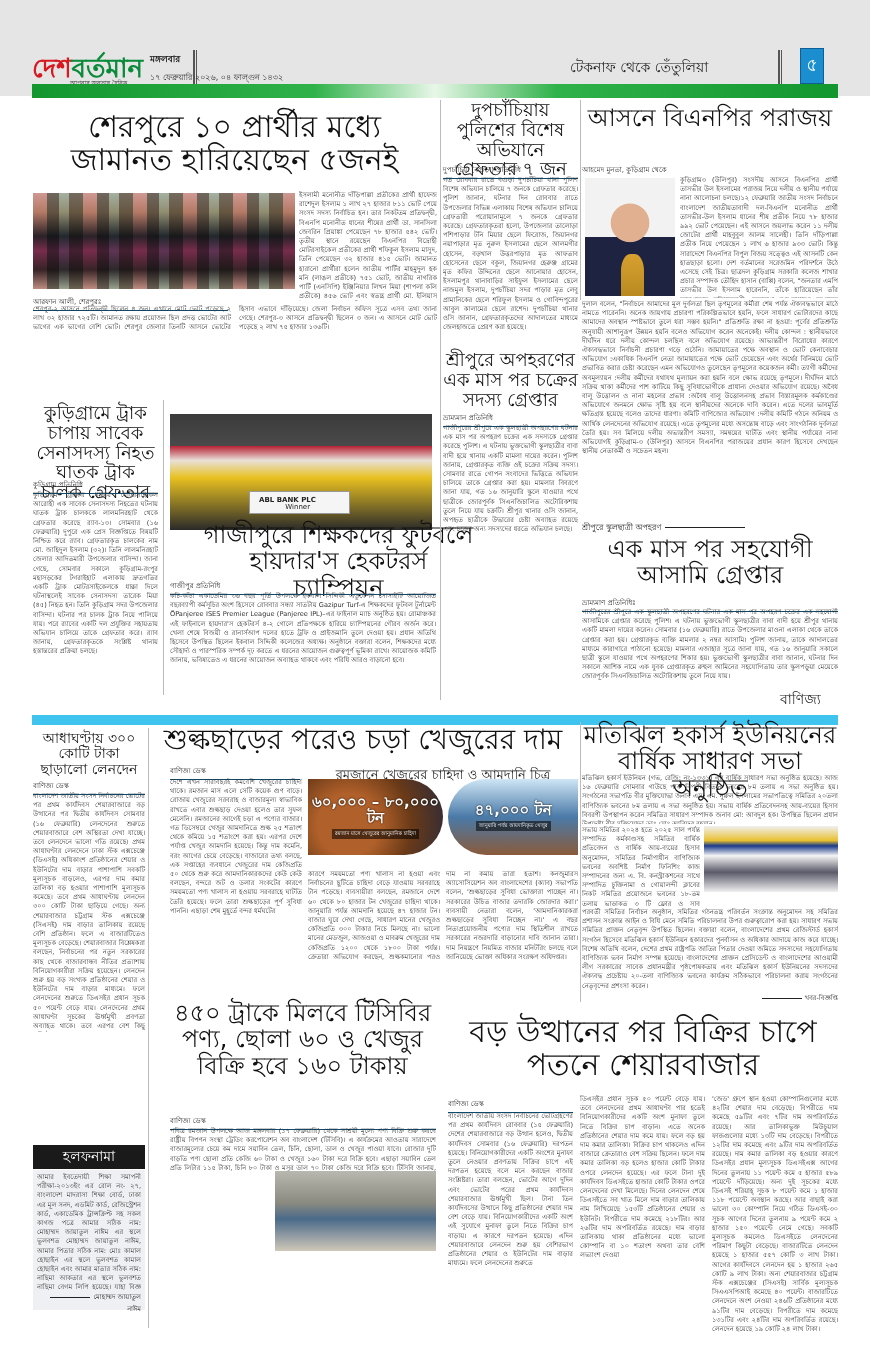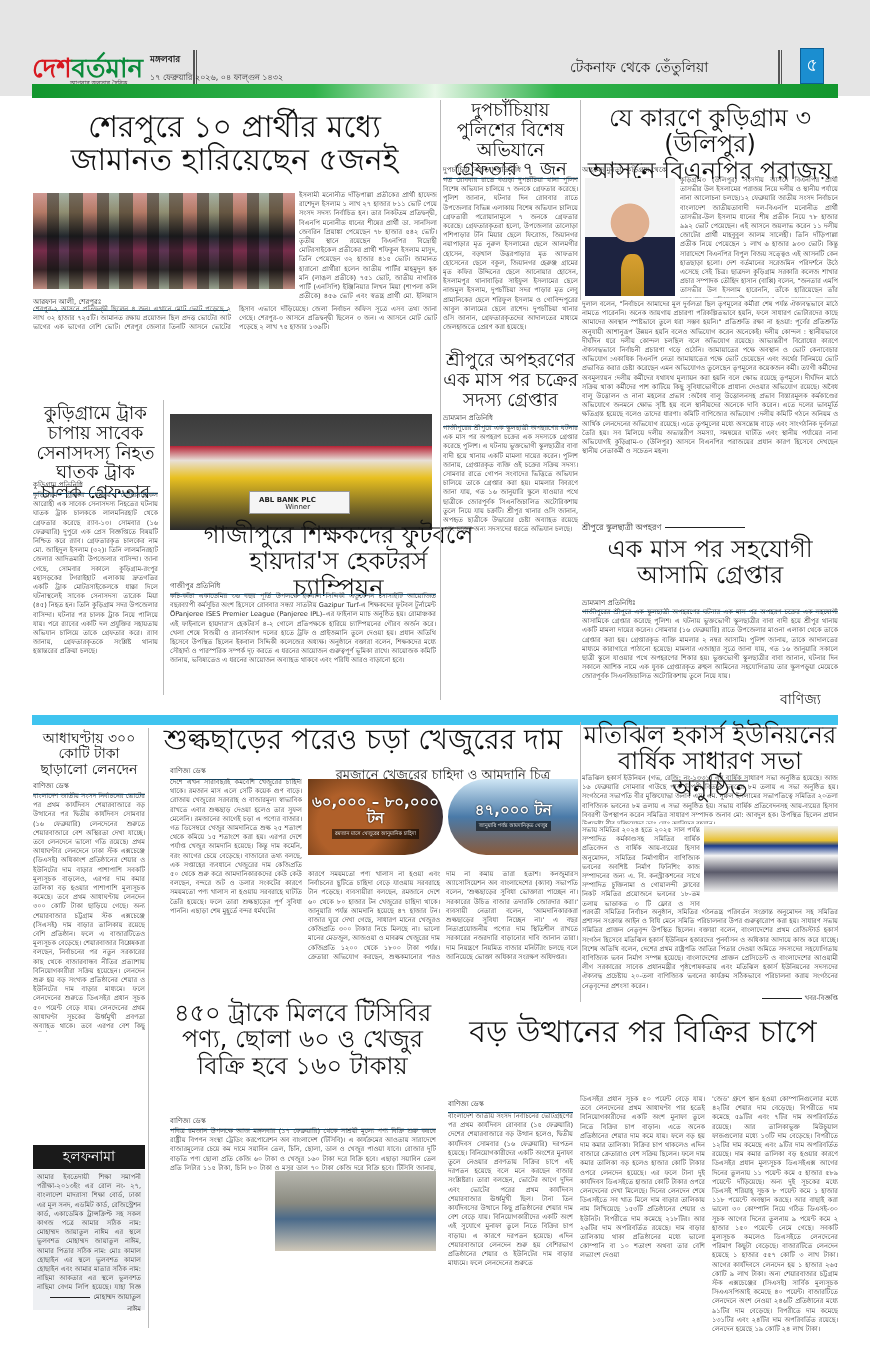--- a/index.html
+++ b/index.html
@@ -94,21 +94,20 @@
 <div class="abs photo ph-voters" style="left:33px;top:193px;width:262px;height:96px;"></div>
 <div class="abs body-text" style="left:299px;top:191px;width:138px;height:110px;">ইসলামী মনোনীত দাঁড়িপাল্লা প্রতীকের প্রার্থী হাফেজ রাশেদুল ইসলাম ১ লাখ ২৭ হাজার ৮১১ ভোট পেয়ে সংসদ সদস্য নির্বাচিত হন। তার নিকটতম প্রতিদ্বন্দ্বী, বিএনপি মনোনীত ধানের শীষের প্রার্থী ডা. সানসিলা জেবরিন প্রিয়াঙ্কা পেয়েছেন ৭৮ হাজার ৫৪২ ভোট। তৃতীয় স্থানে রয়েছেন বিএনপির বিদ্রোহী মোটরসাইকেল প্রতীকের প্রার্থী শফিকুল ইসলাম মাসুদ, তিনি পেয়েছেন ৩২ হাজার ৪১৫ ভোট। জামানত হারানো প্রার্থীরা হলেন জাতীয় পার্টির মাহমুদুল হক মনি (লাঙল প্রতীকে) ৭৫১ ভোট, জাতীয় নাগরিক পার্টি (এনসিপি) ইঞ্জিনিয়ার লিখন মিয়া (শাপলা কলি প্রতীকে) ৪৫৬ ভোট এবং স্বতন্ত্র প্রার্থী মো. ইলিয়াস উদ্দিন (কাপপিরিচ প্রতীকে) ২০৫ ভোট।</div>
 <div class="abs byline" style="left:33px;top:296px;width:195px;">আরফান আলী, শেরপুরঃ</div>
 <div class="abs body-text" style="left:33px;top:305px;width:404px;height:80px;column-count:2;column-gap:8px;">শেরপুর-২ আসনে প্রতিদ্বন্দ্বী ছিলেন ৪ জন। এখানে মোট ভোট পড়েছে ২ লাখ ৩২ হাজার ৭২৫টি। জামানত রক্ষায় প্রয়োজন ছিল প্রদত্ত ভোটের আট ভাগের এক ভাগের বেশি ভোট। শেরপুর জেলার তিনটি আসনে ভোটের হিসাব এভাবে দাঁড়িয়েছে। জেলা নির্বাচন অফিস সূত্রে এসব তথ্য জানা গেছে। শেরপুর-৩ আসনে প্রতিদ্বন্দ্বী ছিলেন ৩ জন। এ আসনে মোট ভোট পড়েছে ২ লাখ ৭৫ হাজার ১৩৬টি।</div>
 
 <div class="abs hl hl-m" style="left:443px;top:100px;width:135px;">দুপচাঁচিয়ায় পুলিশের বিশেষ অভিযানে গ্রেফতার ৭ জন</div>
 <div class="abs byline" style="left:443px;top:164px;width:135px;">দুপচাঁচিয়া (বগুড়া) প্রতিনিধি</div>
 <div class="abs body-text" style="left:443px;top:176px;width:135px;height:168px;">গত রোববার রাতে বগুড়া দুপচাঁচিয়া থানা পুলিশ বিশেষ অভিযান চালিয়ে ৭ জনকে গ্রেফতার করেছে। পুলিশ জানান, ঘটনার দিন রোববার রাতে উপজেলার বিভিন্ন এলাকায় বিশেষ অভিযান চালিয়ে গ্রেফতারী পরোয়ানামূলে ৭ জনকে গ্রেফতার করেছে। গ্রেফতারকৃতরা হলো, উপজেলার তালোড়া পশিপাড়ার টনি মিয়ার ছেলে ফিরোজ, জিয়ানগর নয়াপাড়ার মৃত নুরুল ইসলামের ছেলে আলমগীর হোসেন, বড়খাল উত্তরপাড়ার মৃত আফতাব হোসেনের ছেলে বকুল, জিয়ানগর হেরুঞ্জ গ্রামের মৃত কফির উদ্দিনের ছেলে আনোয়ার হোসেন, ইসলামপুর থানাবাড়ির সাইফুল ইসলামের ছেলে নাজমুল ইসলাম, দুপচাঁচিয়া সদর পাড়ার মৃত লেবু প্রামানিকের ছেলে শরিফুল ইসলাম ও গোবিন্দপুরের আবুল কালামের ছেলে রাশেদ। দুপচাঁচিয়া থানার ওসি জানান, গ্রেফতারকৃতদের আদালতের মাধ্যমে জেলহাজতে প্রেরণ করা হয়েছে।</div>
 
 <div class="abs hl hl-l" style="left:582px;top:105px;width:256px;">
-  <div>যে কারণে কুড়িগ্রাম ৩ (উলিপুর)</div>
   <div>আসনে বিএনপির পরাজয়</div>
 </div>
 <div class="abs byline" style="left:582px;top:164px;width:256px;border-bottom:none;">আহমেদ মুনতা, কুড়িগ্রাম থেকে</div>
 <div class="abs photo ph-portrait" style="left:585px;top:178px;width:90px;height:118px;"></div>
 <div class="abs body-text" style="left:680px;top:176px;width:158px;height:122px;">কুড়িগ্রাম৩ (উলিপুর) সংসদীয় আসনে বিএনপির প্রার্থী তাসভীর উল ইসলামের পরাজয় নিয়ে দলীয় ও স্থানীয় পর্যায়ে নানা আলোচনা চলছে।১২ ফেব্রুয়ারি জাতীয় সংসদ নির্বাচনে বাংলাদেশ জাতীয়তাবাদী দল-বিএনপি মনোনীত প্রার্থী তাসভীর-উল ইসলাম ধানের শীষ প্রতীক নিয়ে ৭৮ হাজার ৯৯২ ভোট পেয়েছেন। এই আসনে জয়লাভ করেন ১১ দলীয় জোটের প্রার্থী মাহবুবুল আলম সালেহী। তিনি দাঁড়িপাল্লা প্রতীক নিয়ে পেয়েছেন ১ লাখ ৬ হাজার ৯৩৩ ভোট। কিন্তু সারাদেশে বিএনপির বিপুল বিজয় সত্ত্বেও এই আসনটি কেন হাতছাড়া হলো। দেশ বর্তমানের সরেজমিন পরিদর্শনে উঠে এসেছে সেই চিত্র। ছাত্রদল কুড়িগ্রাম সরকারি কলেজ শাখার প্রচার সম্পাদক তৌহিদ হাসান (বাপ্পি) বলেন, "জনতার এমপি তাসভীর উল ইসলাম হারেননি, তাঁকে হারিয়েছেন তাঁর আশপাশের সুবিধাভোগী নেতারা।" যুগ্ম-সাধারণ সম্পাদক (ছাত্রদল কেন্দ্রীয় সংসদ) আখতার আহসান</div>
 <div class="abs body-text" style="left:582px;top:300px;width:256px;height:212px;">দুলাল বলেন, "নির্বাচনে আমাদের মূল দুর্বলতা ছিল তৃণমূলের কর্মীরা শেষ পর্যন্ত ঐক্যবদ্ধভাবে মাঠে নামতে পারেননি। অনেক জায়গায় প্রচারণা পরিকল্পিতভাবে হয়নি, ফলে সাধারণ ভোটারদের কাছে আমাদের অবস্থান স্পষ্টভাবে তুলে ধরা সম্ভব হয়নি।" প্রতিশ্রুতি রক্ষা না হওয়া: পূর্বের প্রতিশ্রুতি অনুযায়ী আশানুরূপ উন্নয়ন হয়নি বলেও অভিযোগ করেন অনেকেই। দলীয় কোন্দল : স্থানীয়ভাবে দীর্ঘদিন ধরে দলীয় কোন্দল চলছিল বলে অভিযোগ রয়েছে। আভ্যন্তরীণ বিরোধের কারণে ঐক্যবদ্ধভাবে নির্বাচনী প্রচারণা গড়ে ওঠেনি। জামায়াতের পক্ষে অবস্থান ও ভোট কেনাবেচার অভিযোগ :একাধিক বিএনপি নেতা জামায়াতের পক্ষে ভোট চেয়েছেন এবং অর্থের বিনিময়ে ভোট প্রভাবিত করার চেষ্টা করেছেন এমন অভিযোগও তুলেছেন তৃণমূলের কয়েকজন কর্মী। ত্যাগী কর্মীদের অবমূল্যায়ন :দলীয় কর্মীদের যথাযথ মূল্যায়ন করা হয়নি বলে ক্ষোভ রয়েছে তৃণমূলে। দীর্ঘদিন মাঠে সক্রিয় থাকা কর্মীদের পাশ কাটিয়ে কিছু সুবিধাভোগীকে প্রাধান্য দেওয়ার অভিযোগ রয়েছে। অবৈধ বালু উত্তোলন ও নানা মহলের প্রভাব :অবৈধ বালু উত্তোলনসহ প্রভাব বিস্তারমূলক কর্মকাণ্ডের অভিযোগে জনমনে ক্ষোভ সৃষ্টি হয় বলে স্থানীয়দের অনেকে দাবি করেন। এতে দলের ভাবমূর্তি ক্ষতিগ্রস্ত হয়েছে বলেও তাদের ধারণা। কমিটি বাণিজ্যের অভিযোগ :দলীয় কমিটি গঠনে অনিয়ম ও আর্থিক লেনদেনের অভিযোগ রয়েছে। এতে তৃণমূলের মধ্যে অসন্তোষ বাড়ে এবং সাংগঠনিক দুর্বলতা তৈরি হয়। সব মিলিয়ে দলীয় অভ্যন্তরীণ সমস্যা, সমন্বয়ের ঘাটতি এবং স্থানীয় পর্যায়ের নানা অভিযোগই কুড়িগ্রাম-৩ (উলিপুর) আসনে বিএনপির পরাজয়ের প্রধান কারণ হিসেবে দেখছেন স্থানীয় নেতাকর্মী ও সচেতন মহল।</div>
 
 <div class="abs hl hl-m" style="left:443px;top:350px;width:135px;">শ্রীপুরে অপহরণের এক মাস পর চক্রের সদস্য গ্রেপ্তার</div>
 <div class="abs byline" style="left:443px;top:412px;width:135px;">ভ্রাম্যমান প্রতিনিধি</div>
 <div class="abs body-text" style="left:443px;top:424px;width:135px;height:270px;">গাজীপুরের শ্রীপুরে এক স্কুলছাত্রী অপহরণের ঘটনার এক মাস পর অপহরণ চক্রের এক সদস্যকে গ্রেপ্তার করেছে পুলিশ। এ ঘটনায় ভুক্তভোগী স্কুলছাত্রীর বাবা বাদী হয়ে থানায় একটি মামলা দায়ের করেন। পুলিশ জানায়, গ্রেপ্তারকৃত ব্যক্তি ওই চক্রের সক্রিয় সদস্য। সোমবার রাতে গোপন সংবাদের ভিত্তিতে অভিযান চালিয়ে তাকে গ্রেপ্তার করা হয়। মামলার বিবরণে জানা যায়, গত ১৬ জানুয়ারি স্কুলে যাওয়ার পথে ছাত্রীকে জোরপূর্বক সিএনজিচালিত অটোরিকশায় তুলে নিয়ে যায় চক্রটি। শ্রীপুর থানার ওসি জানান, অপহৃত ছাত্রীকে উদ্ধারের চেষ্টা অব্যাহত রয়েছে এবং চক্রের অন্য সদস্যদের ধরতে অভিযান চলছে।</div>
@@ -183,20 +182,21 @@
 <div class="abs photo ph-truck" style="left:275px;top:1171px;width:161px;height:80px;"></div>
 
 <div class="abs affidavit-head" style="left:33px;top:1145px;width:112px;height:24px;">হলফনামা</div>
 <div class="abs affidavit-body" style="left:33px;top:1170px;width:112px;height:140px;">
   <div class="body-text" style="height:118px;">আমার ইবতেদায়ী শিক্ষা সমাপনী পরীক্ষা-২০১৩ইং এর রোল নং- ২৭, বাংলাদেশ মাদরাসা শিক্ষা বোর্ড, ঢাকা এর মূল সনদ, এডমিট কার্ড, রেজিস্ট্রেশন কার্ড, একাডেমিক ট্রান্সক্রিপ্ট সহ সকল কাগজ পত্রে আমার সঠিক নাম: মোহাম্মদ জায়াতুল নাঈম এর স্থলে ভুলবশত মোহাম্মদ জায়াতুল নাঈম, আমার পিতার সঠিক নাম: মোঃ কামাল হোছাইন এর স্থলে ভুলবশত কামাল হোছাইন এবং আমার মাতার সঠিক নাম: নাছিমা আকতার এর স্থলে ভুলবশত নাছিমা বেগম লিপি হয়েছে। যাহা বিজ্ঞ শহর সহকারী কমিশনার ও নির্বাহী ম্যাজিস্ট্রেট নোটারী পাবলিকের কার্যালয়, চট্টগ্রাম। হলফনামা নং: ৮৪৩/২৬, তারিখ: ০৮/০১/২০২৬ ইং মূলে সংশোধন করা হলো।</div>
   <div class="signature"><span class="sig-line"></span><span>মোহাম্মদ জায়াতুল নাঈম</span></div>
 </div>
 
 <div class="abs hl hl-xl" style="left:448px;top:1015px;width:390px;">
   <div>বড় উত্থানের পর বিক্রির চাপে</div>
+  <div>পতনে শেয়ারবাজার</div>
 </div>
 <div class="abs byline" style="left:448px;top:1098px;width:125px;">বাণিজ্য ডেস্ক</div>
 <div class="abs body-text" style="left:448px;top:1112px;width:125px;height:220px;">বাংলাদেশ জাতীয় সংসদ নির্বাচনের ভোটগ্রহণের পর প্রথম কার্যদিবস রোববার (১৫ ফেব্রুয়ারি) দেশের শেয়ারবাজারে বড় উত্থান হলেও, দ্বিতীয় কার্যদিবস সোমবার (১৬ ফেব্রুয়ারি) দরপতন হয়েছে। বিনিয়োগকারীদের একটি অংশের মুনাফা তুলে নেওয়ার প্রবণতায় বিক্রির চাপে এই দরপতন হয়েছে বলে মনে করছেন বাজার সংশ্লিষ্টরা। তারা বলছেন, ভোটের আগে দুদিন এবং ভোটের পরের প্রথম কার্যদিবস শেয়ারবাজার ঊর্ধ্বমুখী ছিল। টানা তিন কার্যদিবসের উত্থানে কিছু প্রতিষ্ঠানের শেয়ার দাম বেশ বেড়ে যায়। বিনিয়োগকারীদের একটি অংশ এই সুযোগে মুনাফা তুলে নিতে বিক্রির চাপ বাড়ায়। এ কারণে দরপতন হয়েছে। এদিন শেয়ারবাজারে লেনদেন শুরু হয় বেশিরভাগ প্রতিষ্ঠানের শেয়ার ও ইউনিটের দাম বাড়ার মাধ্যমে। ফলে লেনদেনের শুরুতে</div>
 <div class="abs body-text" style="left:580px;top:1095px;width:125px;height:237px;">ডিএসইর প্রধান সূচক ৫০ পয়েন্ট বেড়ে যায়। তবে লেনদেনের প্রথম আধাঘণ্টা পার হতেই বিনিয়োগকারীদের একটি অংশ মুনাফা তুলে নিতে বিক্রির চাপ বাড়ান। এতে অনেক প্রতিষ্ঠানের শেয়ার দাম কমে যায়। ফলে বড় হয় দাম কমার তালিকা। বিক্রির চাপ থাকলেও এদিন বাজারে ক্রেতারাও বেশ সক্রিয় ছিলেন। ফলে দাম কমার তালিকা বড় হলেও হাজার কোটি টাকার ওপরে লেনদেন হয়েছে। এর ফলে টানা দুই কার্যদিবস ডিএসইতে হাজার কোটি টাকার ওপরে লেনদেনের দেখা মিলেছে। দিনের লেনদেন শেষে ডিএসইতে সব খাত মিলে দাম বাড়ার তালিকায় নাম লিখিয়েছে ১৫৩টি প্রতিষ্ঠানের শেয়ার ও ইউনিট। বিপরীতে দাম কমেছে ২১৮টির। আর ২৬টির দাম অপরিবর্তিত রয়েছে। দাম বাড়ার তালিকায় থাকা প্রতিষ্ঠানের মধ্যে ভালো কোম্পানি বা ১০ শতাংশ অথবা তার বেশি লভ্যাংশ দেওয়া</div>
 <div class="abs body-text" style="left:712px;top:1095px;width:126px;height:237px;">'জেড' গ্রুপে স্থান হওয়া কোম্পানিগুলোর মধ্যে ৪২টির শেয়ার দাম বেড়েছে। বিপরীতে দাম কমেছে ৫৯টির এবং ৭টির দাম অপরিবর্তিত রয়েছে। আর তালিকাভুক্ত মিউচুয়াল ফান্ডগুলোর মধ্যে ১৩টি দাম বেড়েছে। বিপরীতে ১২টির দাম কমেছে এবং ৯টির দাম অপরিবর্তিত রয়েছে। দাম কমার তালিকা বড় হওয়ার কারণে ডিএসইর প্রধান মূল্যসূচক ডিএসইএক্স আগের দিনের তুলনায় ১১ পয়েন্ট কমে ৫ হাজার ৫৮৯ পয়েন্টে দাঁড়িয়েছে। অন্য দুই সূচকের মধ্যে ডিএসই শরিয়াহ্ সূচক ৮ পয়েন্ট কমে ১ হাজার ১১৮ পয়েন্টে অবস্থান করছে। আর বাছাই করা ভালো ৩০ কোম্পানি নিয়ে গঠিত ডিএসই-৩০ সূচক আগের দিনের তুলনায় ৯ পয়েন্ট কমে ২ হাজার ১৫০ পয়েন্টে নেমে গেছে। সবকটি মূল্যসূচক কমলেও ডিএসইতে লেনদেনের পরিমাণ কিছুটা বেড়েছে। বাজারটিতে লেনদেন হয়েছে ১ হাজার ৫৫৭ কোটি ৩ লাখ টাকা। আগের কার্যদিবসে লেনদেন হয় ১ হাজার ২৬৫ কোটি ৯ লাখ টাকা। অন্য শেয়ারবাজার চট্টগ্রাম স্টক এক্সচেঞ্জের (সিএসই) সার্বিক মূল্যসূচক সিএএসপিআই কমেছে ৪০ পয়েন্ট। বাজারটিতে লেনদেনে অংশ নেওয়া ২৪৬টি প্রতিষ্ঠানের মধ্যে ৯১টির দাম বেড়েছে। বিপরীতে দাম কমেছে ১৩১টির এবং ২৪টির দাম অপরিবর্তিত রয়েছে। লেনদেন হয়েছে ১৯ কোটি ২৪ লাখ টাকা।</div>
 
 <div class="abs col-rule" style="left:440px;top:100px;height:600px;"></div>
 <div class="abs col-rule" style="left:580px;top:100px;height:200px;"></div>
 <div class="abs col-rule" style="left:163px;top:400px;height:295px;"></div>
 <div class="abs col-rule" style="left:148px;top:728px;height:600px;"></div>

